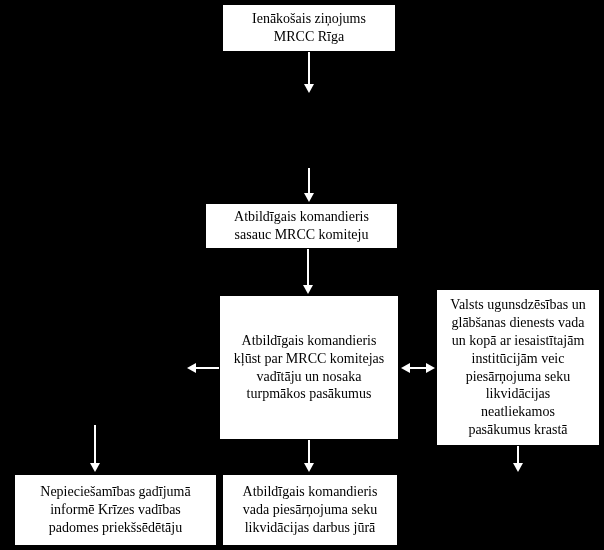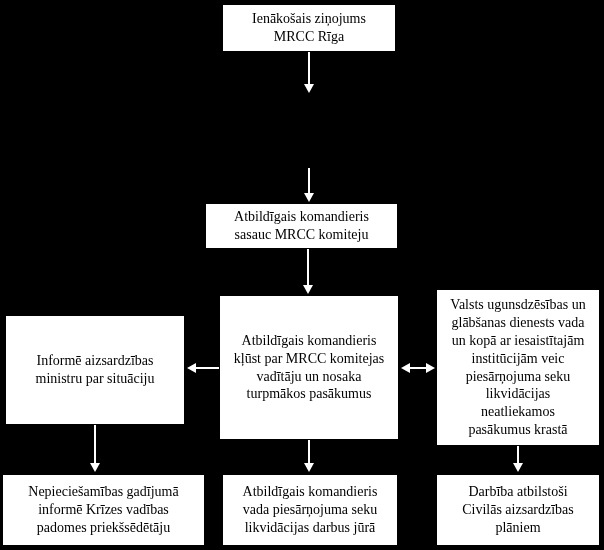--- a/index.html
+++ b/index.html
@@ -86,37 +86,32 @@
 
 
   <div class="node" style="left:205px; top:203px; width:193px; height:46px;">Atbildīgais komandieris
 sasauc MRCC komiteju</div>
 
   <div class="node" style="left:219px; top:295px; width:180px; height:145px;">Atbildīgais komandieris
 kļūst par MRCC komitejas
 vadītāju un nosaka
 turpmākos pasākumus</div>
 
-  <div class="node" style="left:5px; top:315px; width:180px; height:110px;">Informē aizsardzības
-ministru par situāciju</div>
 
   <div class="node" style="left:436px; top:289px; width:164px; height:157px;">Valsts ugunsdzēsības un
 glābšanas dienests vada
 un kopā ar iesaistītajām
 institūcijām veic
 piesārņojuma seku
 likvidācijas
 neatliekamos
 pasākumus krastā</div>
 
-  <div class="node" style="left:2px; top:474px; width:203px; height:72px;">Nepieciešamības gadījumā
+  <div class="node" style="left:14px; top:474px; width:203px; height:72px;">Nepieciešamības gadījumā
 informē Krīzes vadības
 padomes priekšsēdētāju</div>
 
   <div class="node" style="left:222px; top:474px; width:176px; height:72px;">Atbildīgais komandieris
 vada piesārņojuma seku
 likvidācijas darbus jūrā</div>
 
-  <div class="node" style="left:436px; top:474px; width:164px; height:72px;">Darbība atbilstoši
-Civilās aizsardzības
-plāniem</div>
 
 </div>
 
 </body></html>

